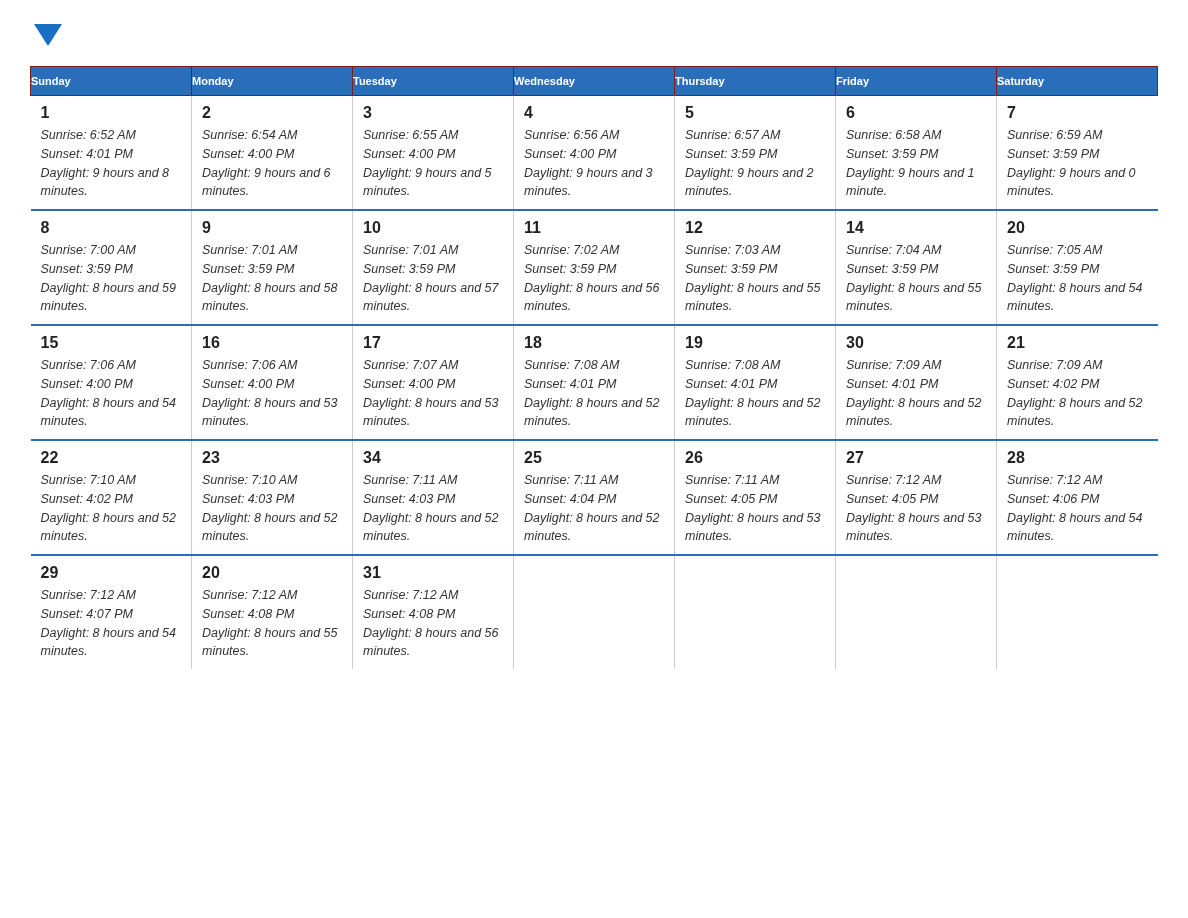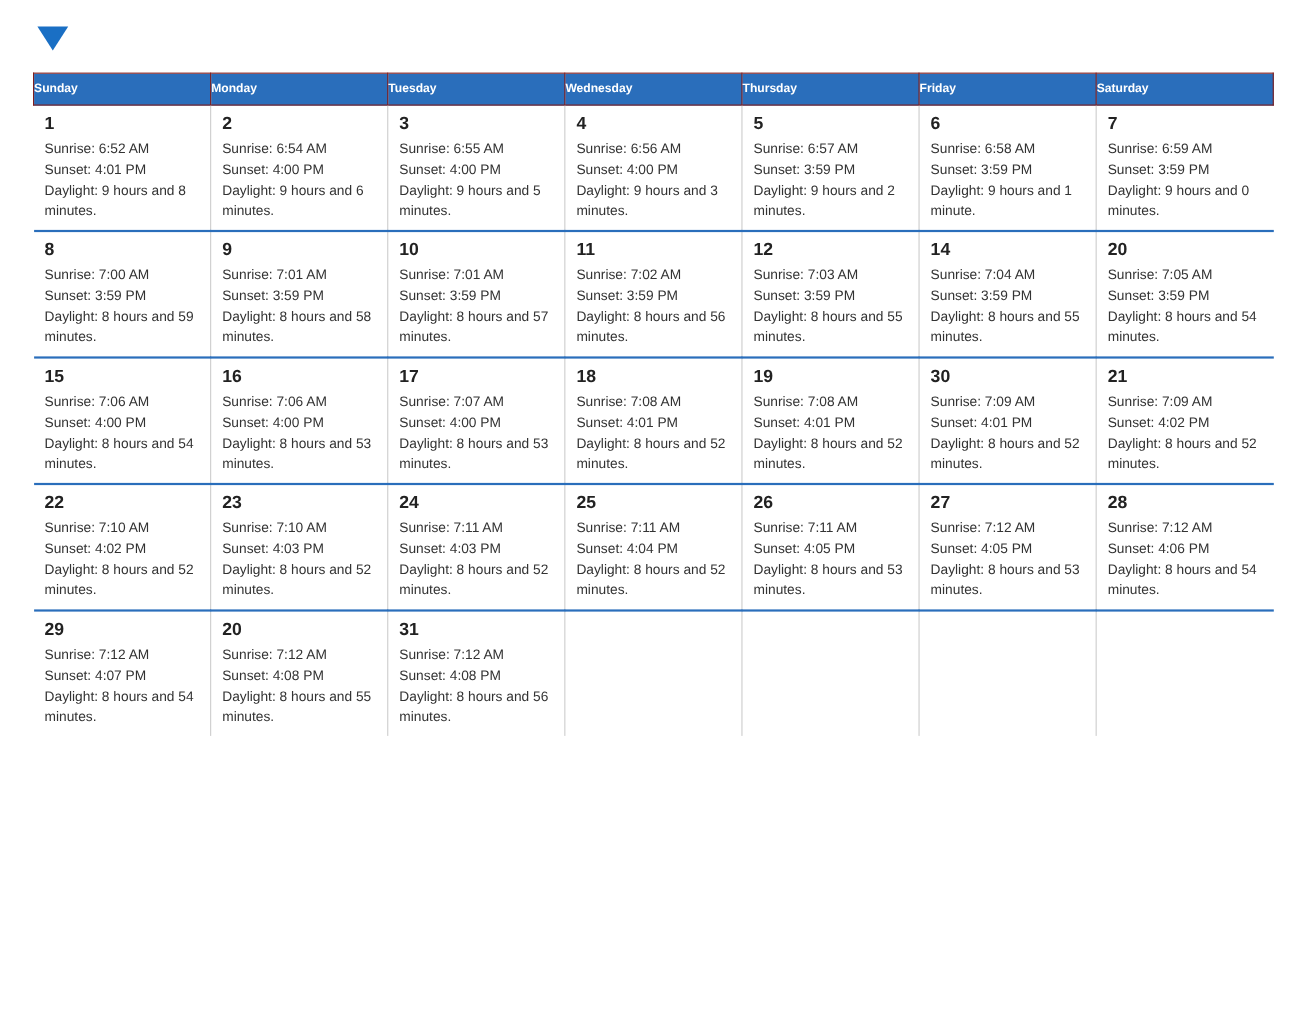--- a/index.html
+++ b/index.html
@@ -90,20 +90,21 @@
     .day-num {
       font-size: 16px;
       font-weight: bold;
       display: block;
       margin-bottom: 4px;
     }
     .day-info {
       font-size: 12.5px;
       line-height: 1.5;
       color: #333;
+      font-style: italic;
     }
     tbody tr:last-child {
       border-bottom: none;
     }
     .empty-cell {
       background: #fff;
     }
   </style>
 </head>
 <body>
@@ -320,21 +321,21 @@
         </td>
         <td>
           <span class="day-num">23</span>
           <div class="day-info">
             Sunrise: 7:10 AM<br>
             Sunset: 4:03 PM<br>
             Daylight: 8 hours and 52 minutes.
           </div>
         </td>
         <td>
-          <span class="day-num">24</span>
+          <span class="day-num">34</span>
           <div class="day-info">
             Sunrise: 7:11 AM<br>
             Sunset: 4:03 PM<br>
             Daylight: 8 hours and 52 minutes.
           </div>
         </td>
         <td>
           <span class="day-num">25</span>
           <div class="day-info">
             Sunrise: 7:11 AM<br>

